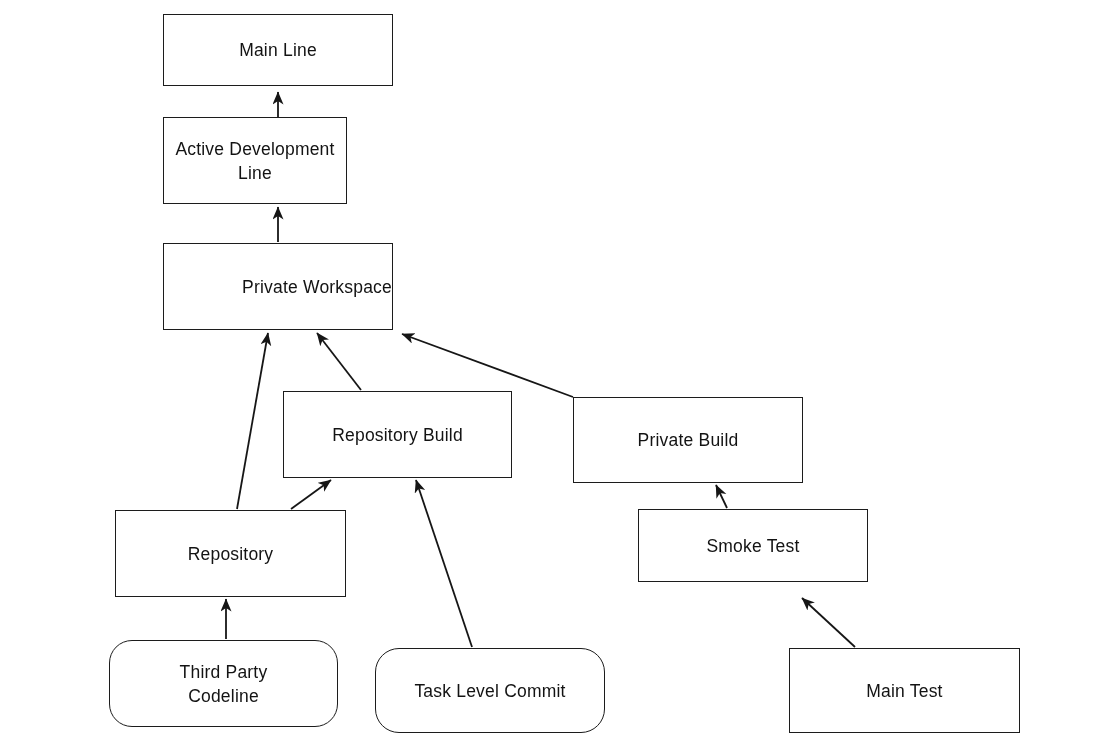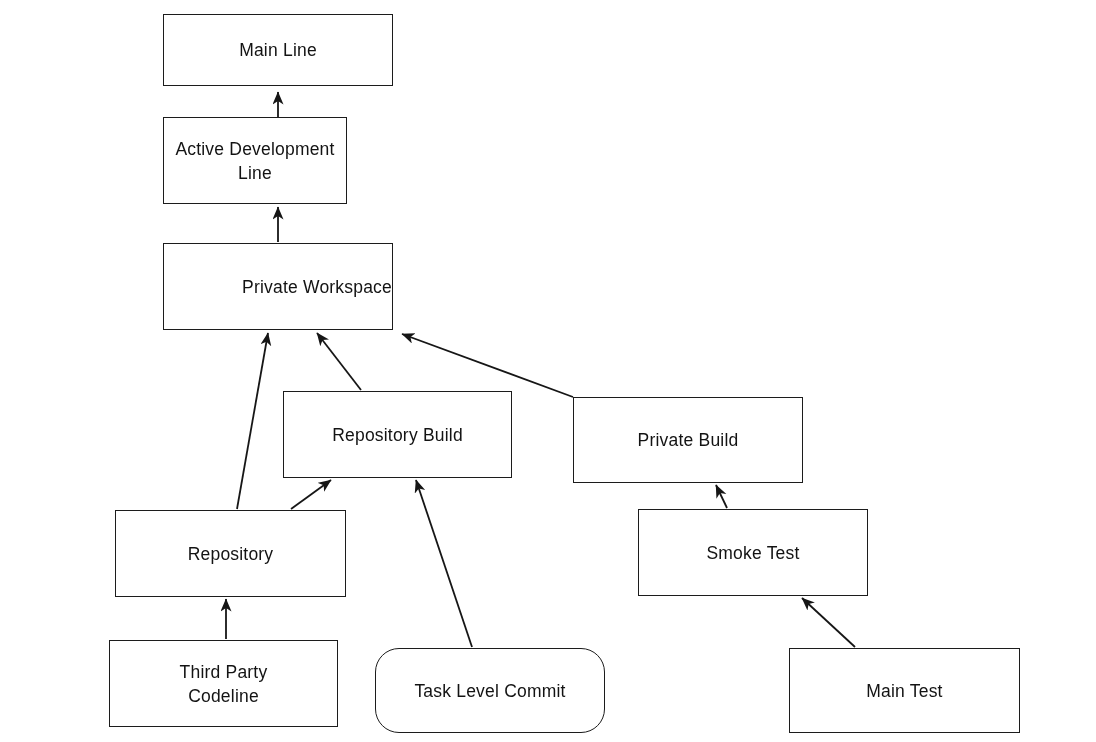--- a/index.html
+++ b/index.html
@@ -82,25 +82,25 @@
   </div>
 
   <div class="node" style="left: 573px; top: 397px; width: 230px; height: 86px; border-color: rgb(28, 28, 28); background: rgb(255, 255, 255);">
     <span class="label">Private Build</span>
   </div>
 
   <div class="node" style="left: 115px; top: 510px; width: 231px; height: 87px; border-color: rgb(28, 28, 28); background: rgb(255, 255, 255);">
     <span class="label">Repository</span>
   </div>
 
-  <div class="node" style="left: 638px; top: 509px; width: 230px; height: 87px; border-color: rgb(28, 28, 28); background: rgb(255, 255, 255);">
+  <div class="node" style="left: 638px; top: 509px; width: 230px; height: 73px; border-color: rgb(28, 28, 28); background: rgb(255, 255, 255);">
     <span class="label">Smoke Test</span>
   </div>
 
-  <div class="node" style="left: 109px; top: 640px; width: 229px; height: 87px; border-color: rgb(28, 28, 28); background: rgb(255, 255, 255);">
+  <div class="node" style="left: 109px; top: 640px; width: 229px; height: 87px; border-color: rgb(28, 28, 28); background: rgb(255, 255, 255); border-radius: 23px;">
     <span class="label">Third Party
 Codeline</span>
   </div>
 
   <div class="node" style="left: 375px; top: 648px; width: 230px; height: 85px; border-color: rgb(28, 28, 28); background: rgb(255, 255, 255); border-radius: 24px;">
     <span class="label">Task Level Commit</span>
   </div>
 
   <div class="node" style="left: 789px; top: 648px; width: 231px; height: 85px; border-color: rgb(28, 28, 28); background: rgb(255, 255, 255);">
     <span class="label">Main Test</span>

